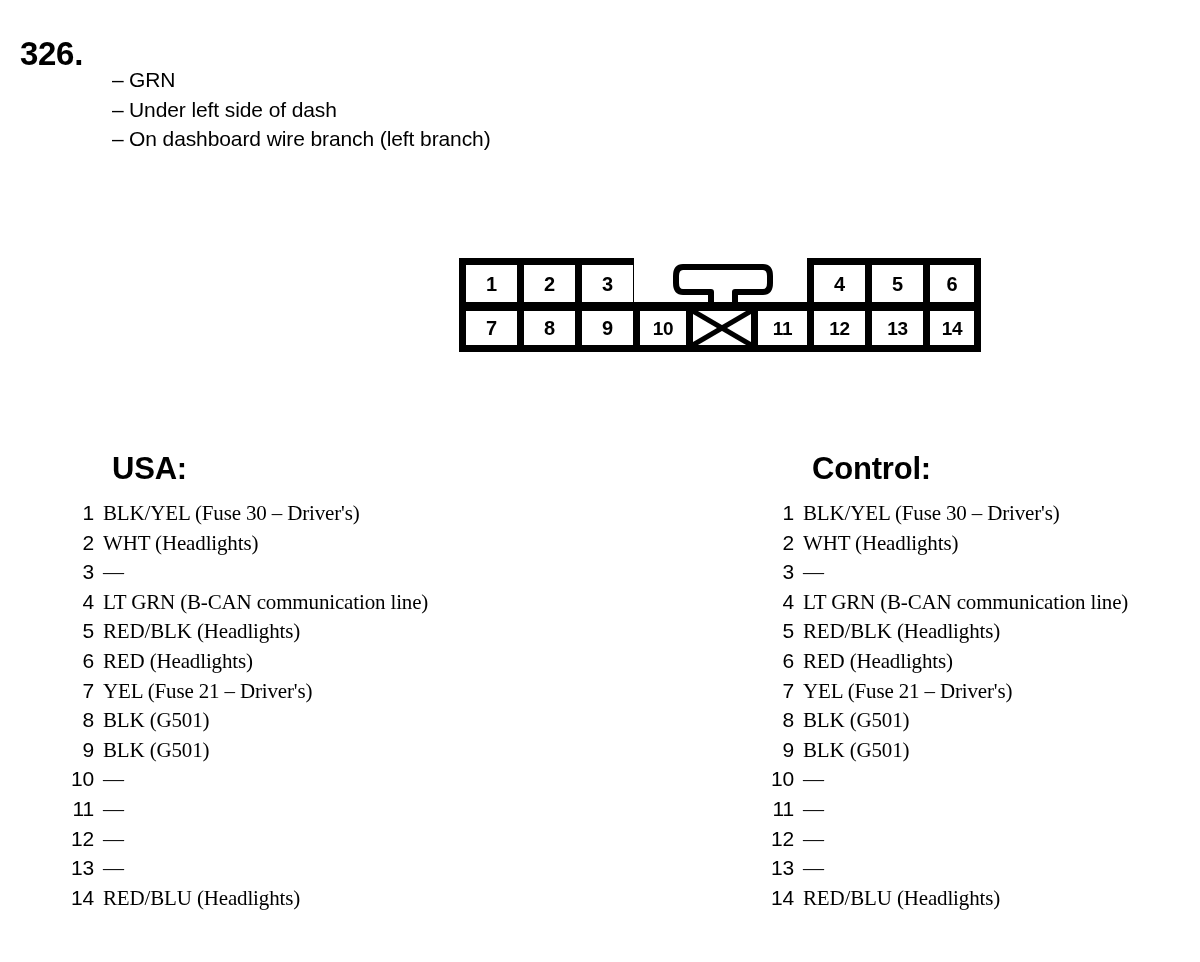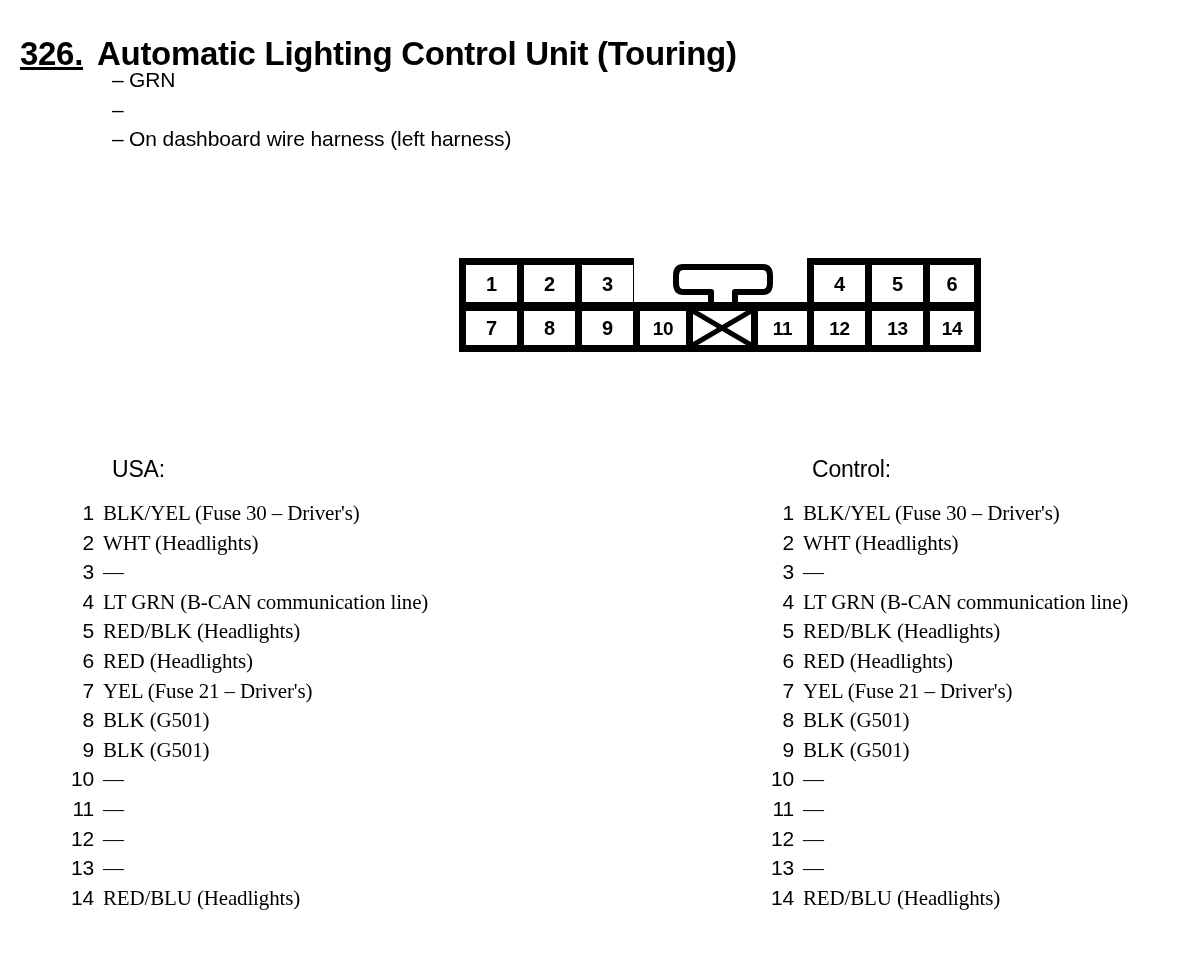--- a/index.html
+++ b/index.html
@@ -28,22 +28,21 @@
   #page-title {
     display: flex;
     align-items: baseline;
     font-weight: bold;
     font-size: 33px;
     line-height: 40px;
     letter-spacing: -0.3px;
     white-space: nowrap;
   }
   #page-title .num {
-    margin-right: 14px;
-    text-decoration: underline;
+    margin-right: 8px;
   }
   #subtitle-list {
     position: absolute;
     left: 92px;
     top: 53px;
     list-style: none;
     margin: 0;
     padding: 0;
     font-size: 21px;
     line-height: 29.5px;
@@ -110,22 +109,22 @@
     position: absolute;
     top: 455px;
   }
   #column-usa { left: 0px; }
   #column-canada { left: 700px; }
 
   .column-heading {
     position: absolute;
     left: 112px;
     top: 0px;
-    font-size: 23px;
-    font-weight: normal;
+    font-size: 31px;
+    font-weight: bold;
     line-height: 28px;
     letter-spacing: -0.2px;
     white-space: nowrap;
   }
   .pin-list {
     position: absolute;
     left: 0px;
     top: 43px;
     list-style: none;
     margin: 0;
@@ -151,33 +150,33 @@
     flex: 0 0 auto;
     font-family: Liberation Serif, serif;
   }
 </style>
 </head>
 <body>
 
 <div id="title-block">
   <h1 id="page-title">
     <span class="num">326.</span>
-    <span class="txt">Automatic Lighting Control Unit (Touring)</span>
   </h1>
   <ul id="subtitle-list">
       <li>
         <span class="dash">–</span>
         <span>GRN</span>
       </li>
       <li>
         <span class="dash">–</span>
+        <span>Under left side of dash</span>
       </li>
       <li>
         <span class="dash">–</span>
-        <span>On dashboard wire harness (left harness)</span>
+        <span>On dashboard wire branch (left branch)</span>
       </li>
     </ul>
 </div>
 
 <div id="connector">
   <div id="connector-plate"></div>
 
   <div class="gap-fill" style="left:175px; top:0px; width:173px; height:44px;"></div>
 
   <div class="cell" style="left:7px;  top:7px; width:51px; height:37px;">

